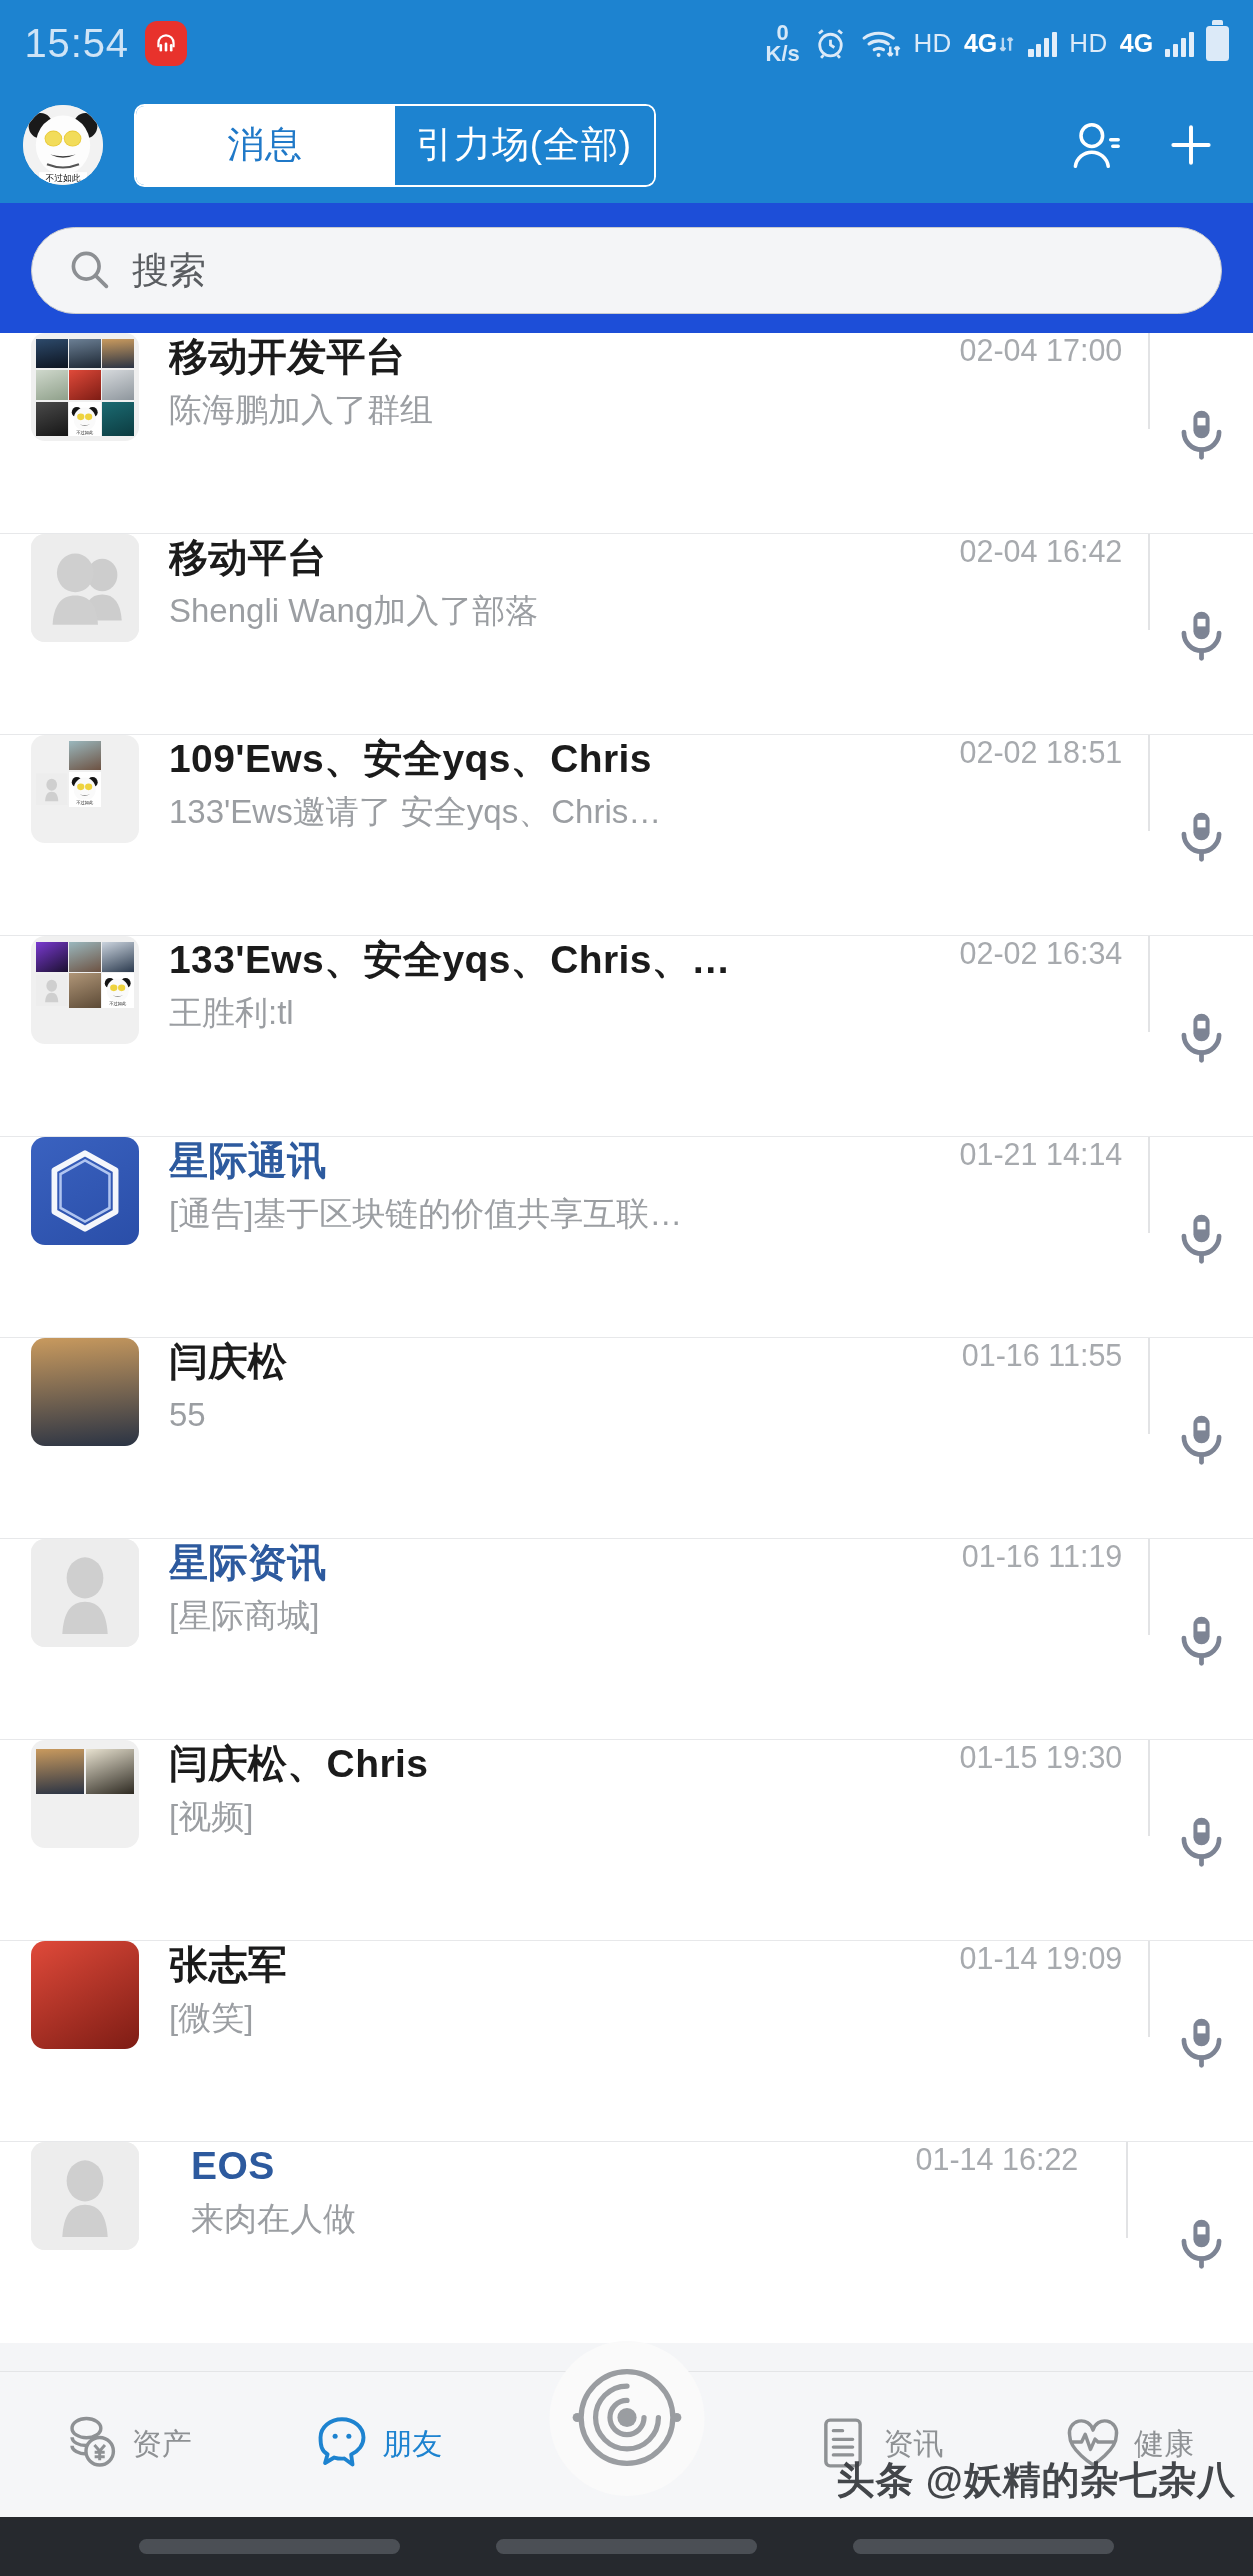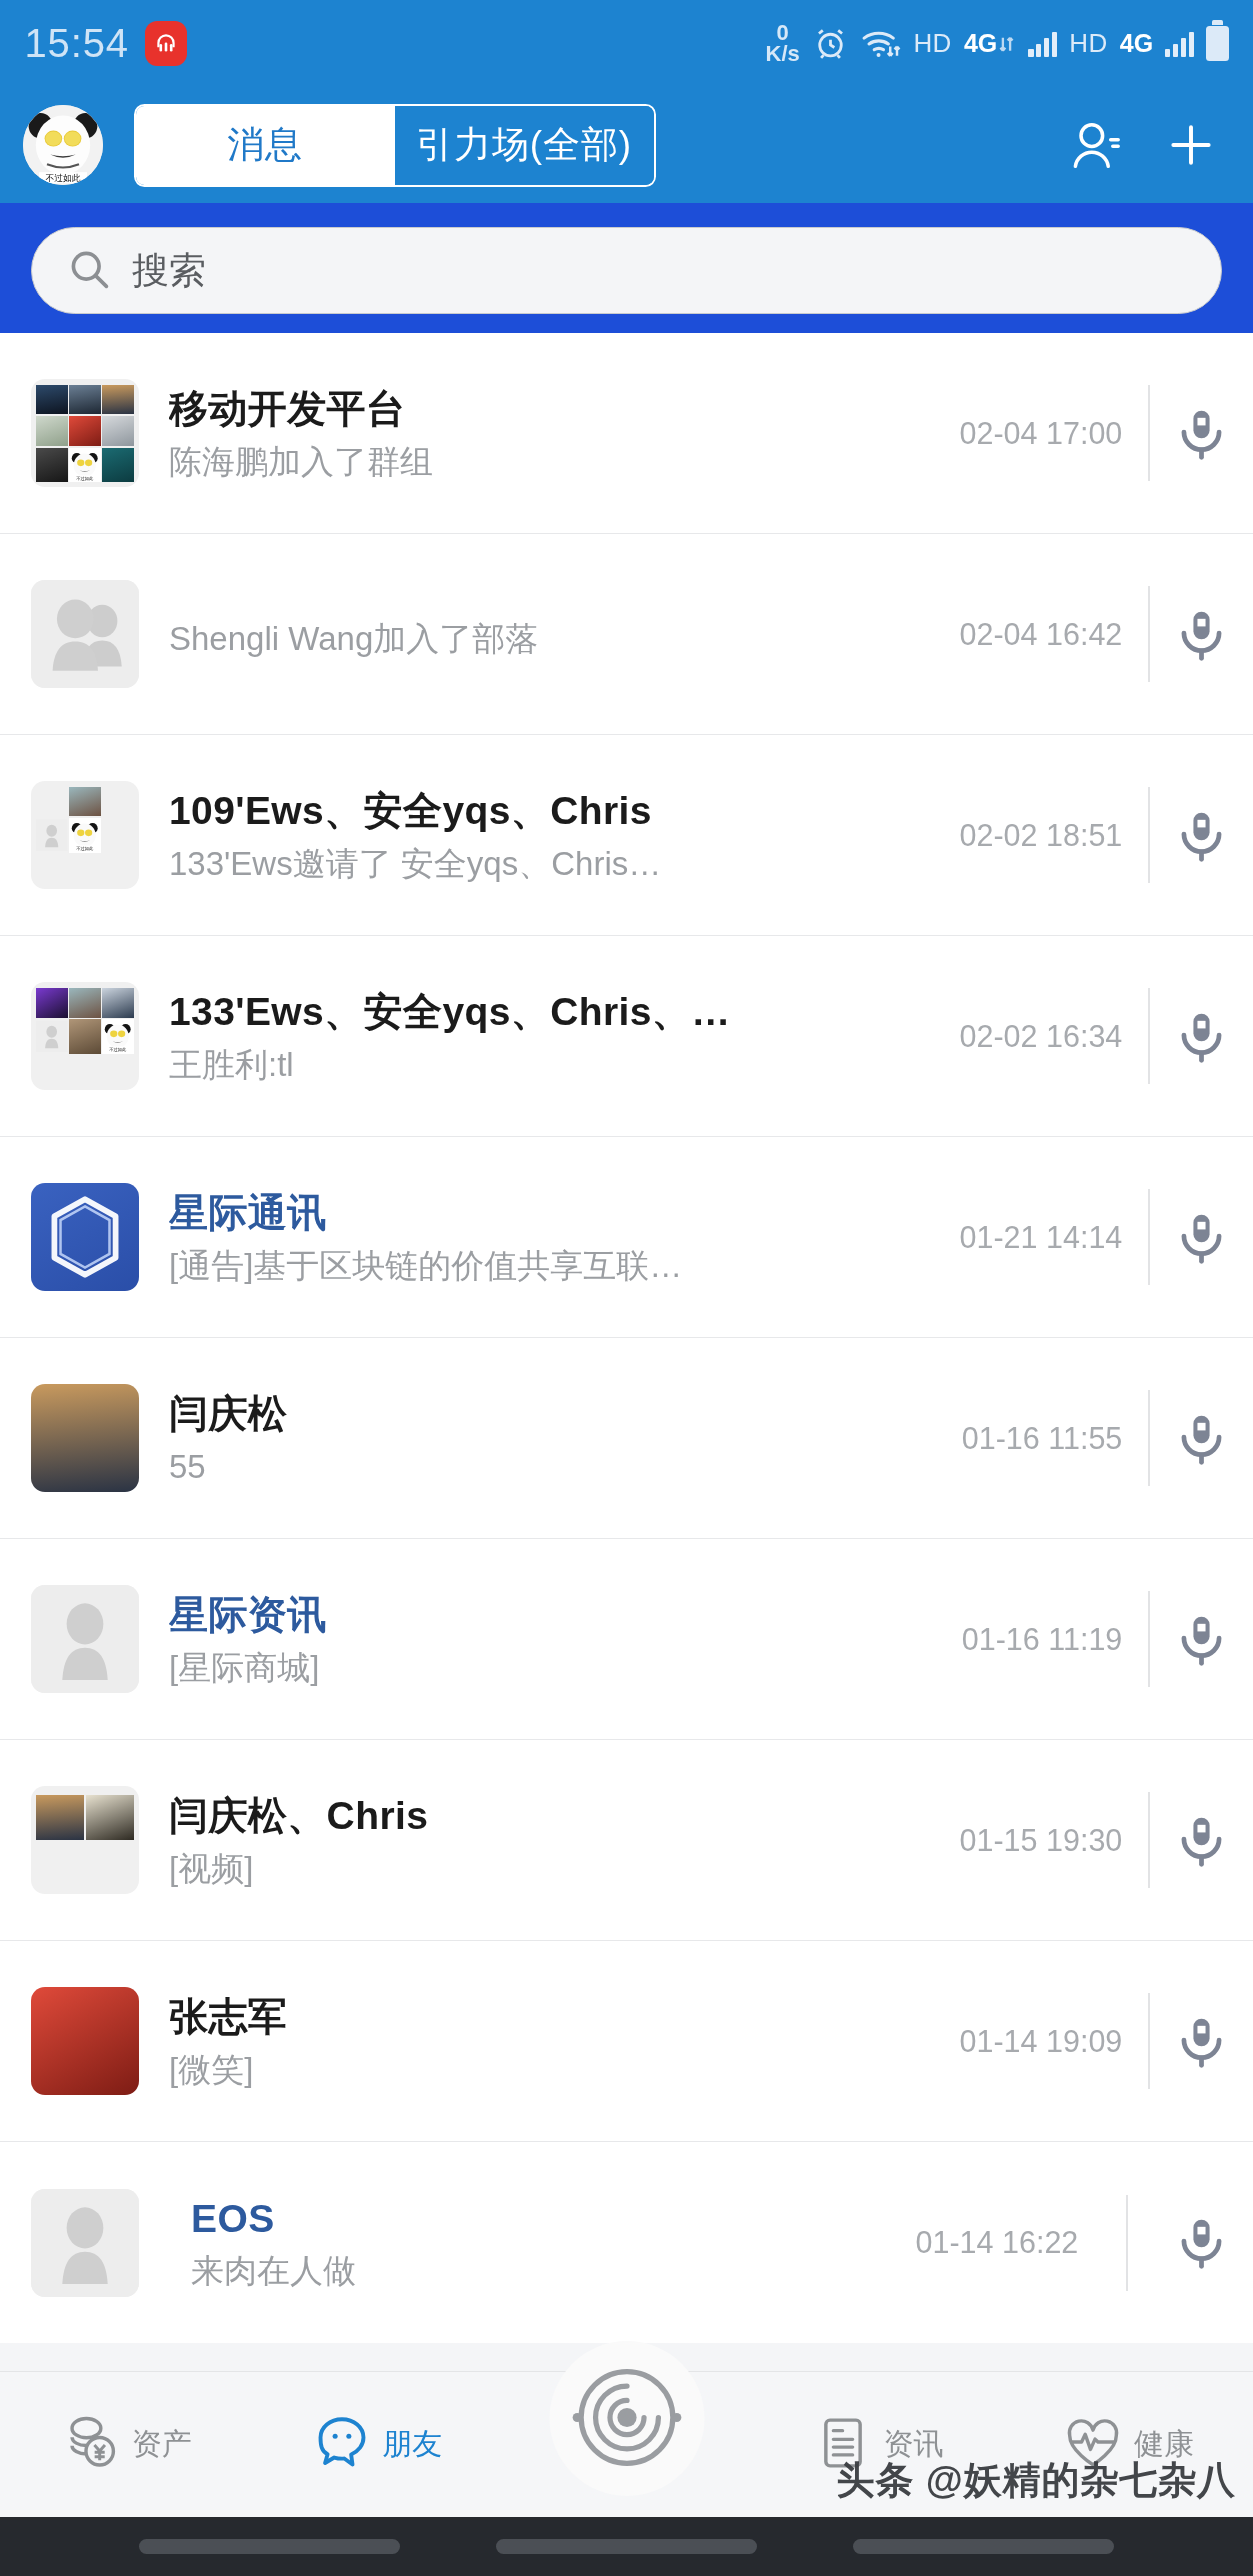--- a/index.html
+++ b/index.html
@@ -67,21 +67,21 @@
   .searchbox{
     height:87px; border:1.7px solid #c9cbcd; border-radius:44px; background:#f4f5f7;
     display:flex; align-items:center; padding:0 35px; gap:21px;
   }
   .searchbox .mag{ flex:0 0 auto; }
   .search-ph{ font-size:37px; color:#5a5d61; }
 
   
   .list{ background:#ffffff; }
   .row{
-    height:201px; display:flex; align-items:center; padding:0 0 0 31px;
+    height:201px; display:flex; padding:0 0 0 31px;
     border-bottom:1.7px solid #e7e8ea; background:#ffffff; position:relative;
   }
   .row:last-child{ border-bottom:none;gap:22px; }
   .av{
     width:108px; height:108px; border-radius:14px; overflow:hidden; flex:0 0 auto;
     background:#f0f0f0; position:relative;
   }
   .av-grid{ width:100%; height:100%; display:grid; gap:1.7px; padding:5.2px; }
   .av-grid.g3{ grid-template-columns:repeat(3,1fr); grid-template-rows:repeat(3,1fr); }
   .av-grid.g2{ grid-template-columns:repeat(2,1fr); grid-template-rows:repeat(2,1fr);
@@ -294,20 +294,21 @@
         <div class="av">
           <div class="av-single"><svg viewBox="0 0 100 100" style="width:100%;height:100%">
               <rect width="100" height="100" fill="#ededed"></rect>
               <ellipse cx="66" cy="38" rx="14" ry="15" fill="#cdcdcd"></ellipse>
               <path d="M66 56c-11 0-17 8-18 24h36c-1-16-7-24-18-24z" fill="#cdcdcd"></path>
               <ellipse cx="41" cy="36" rx="17" ry="18" fill="#cfcfcf"></ellipse>
               <path d="M41 57c-13 0-20 9-21 27h42c-1-18-8-27-21-27z" fill="#cfcfcf"></path>
             </svg></div>
         </div>
         <div class="texts">
+          <div class="title">移动平台</div>
           <div class="sub">Shengli Wang加入了部落</div>
         </div>
         <div class="time">02-04 16:42</div>
         <div class="mic-sep"></div>
         <div class="micbox">
           <svg width="57" height="57" viewBox="0 0 24 24" fill="none" stroke="#7d8494" stroke-width="2" stroke-linecap="round">
             <rect x="8.6" y="2.4" width="6.8" height="11.6" rx="3.4" fill="#7d8494" stroke="none"></rect>
             <rect x="10.3" y="5.4" width="3.4" height="3.2" fill="#ffffff" stroke="none"></rect>
             <path d="M4.6 11.4a7.4 7.4 0 0014.8 0"></path>
             <path d="M12 18.9v3.1"></path>

